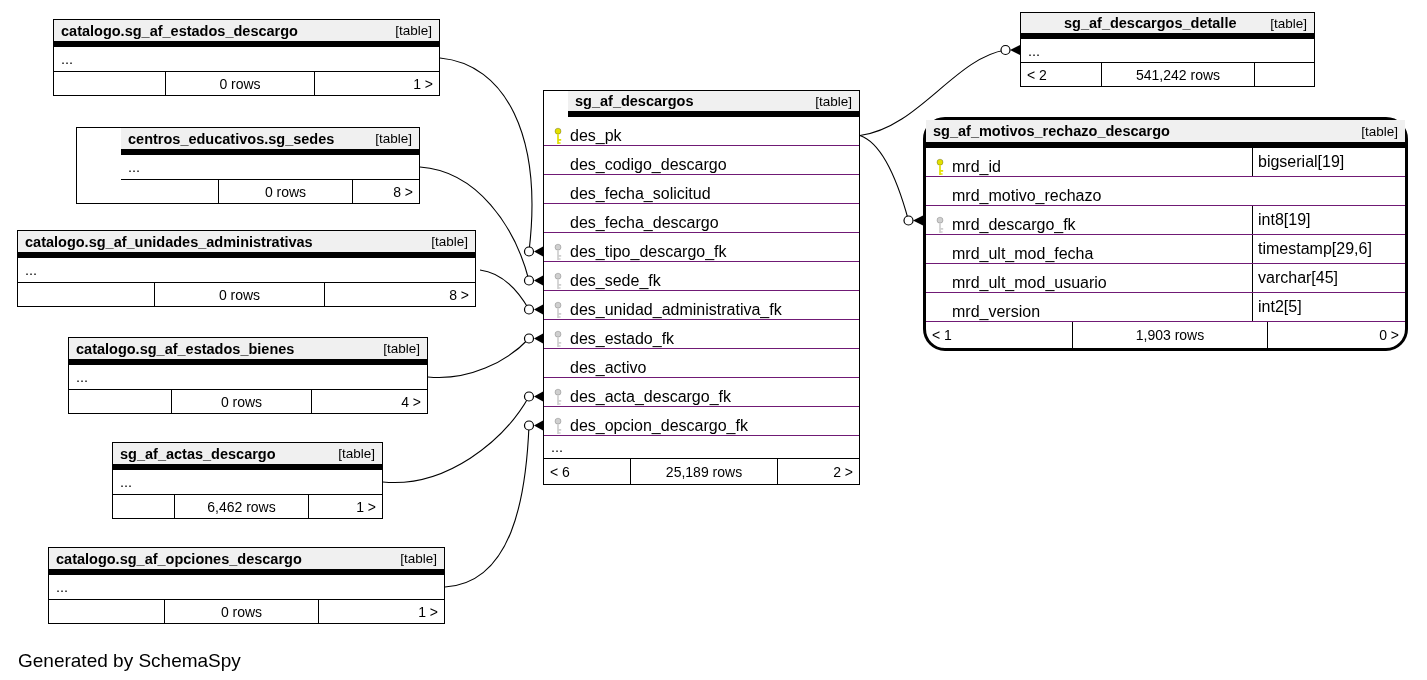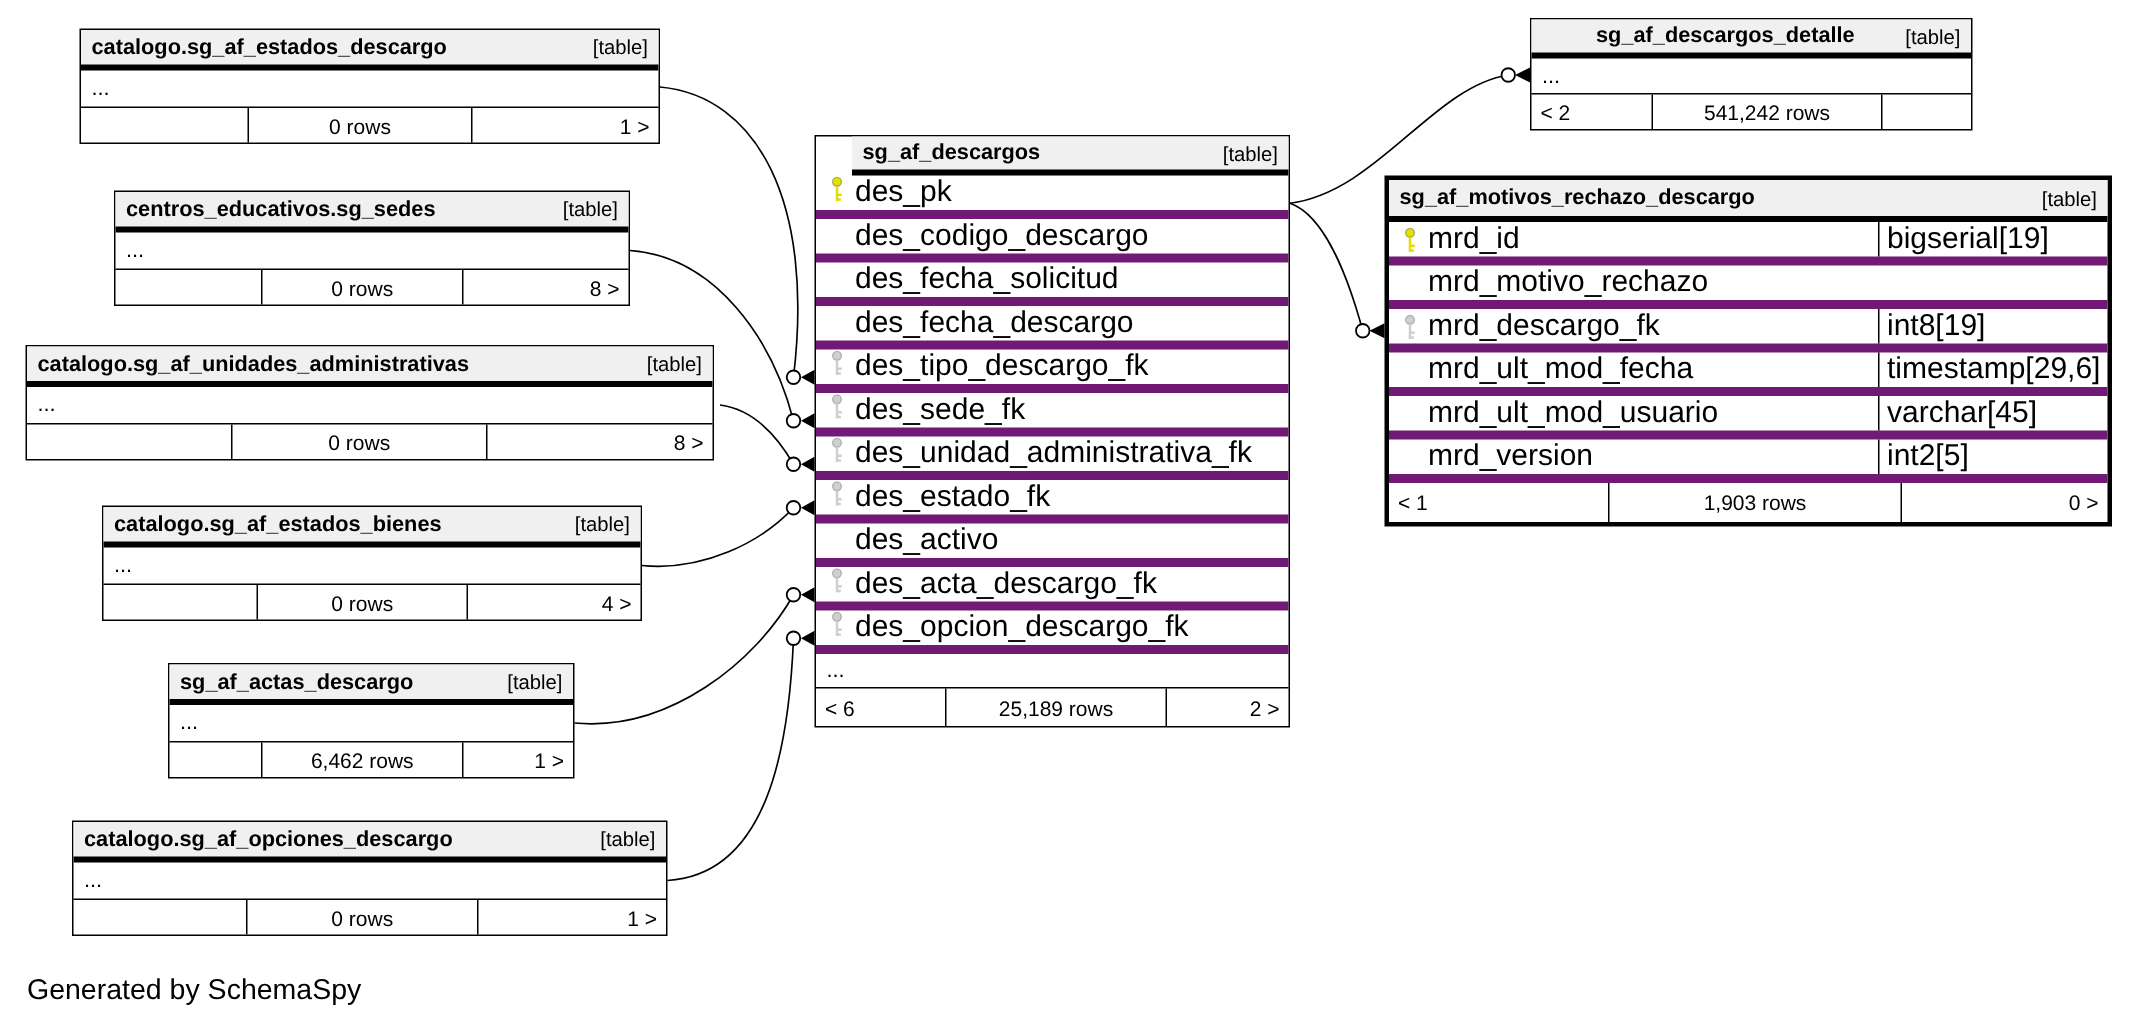--- a/index.html
+++ b/index.html
@@ -2,26 +2,26 @@
 <html><head>
 <meta charset="utf-8">
 <style>
   html,body{margin:0;padding:0;background:#fff;}
   body{position:relative;width:1427px;height:680px;overflow:hidden;
        font-family:"Liberation Sans","DejaVu Sans",sans-serif;color:#000;}
   .edges{position:absolute;left:0;top:0;width:1427px;height:680px;pointer-events:none;z-index:5;}
   .tbl{position:absolute;background:#fff;border:1px solid #000;box-sizing:border-box;z-index:2;}
   .tbl.highlight{border:3px solid #000;}
   .hdr{display:flex;justify-content:space-between;align-items:center;
-       background:#f0f0f0;border-bottom:4px solid #000000;box-sizing:border-box;
+       background:#f0f0f0;border-bottom:6px solid #000000;box-sizing:border-box;
        padding:0 7px;height:27px;font-size:14.5px;}
   .hdr .tname{font-weight:bold;white-space:nowrap;}
   .hdr .badge{font-weight:normal;font-size:13.5px;margin-left:10px;white-space:nowrap;}
-  .row{display:flex;align-items:flex-start;border-bottom:6px solid #701a75;box-sizing:border-box;
-       height:29px;font-size:20px;padding-left:7px;}
+  .row{display:flex;align-items:flex-end;border-bottom:1px solid #701a75;box-sizing:border-box;
+       height:29px;font-size:16px;padding-left:7px;}
   .row:last-of-type{border-bottom:none;}
   .key{display:inline-flex;width:14px;justify-content:center;flex:0 0 14px;}
   .key.pk{color:#e3e000;}
   .key.fk{color:#cfcfcf;}
   .cname{margin-left:5px;white-space:nowrap;}
   .dots{display:flex;align-items:center;border-bottom:1px solid #000;box-sizing:border-box;
         height:25px;font-size:14.5px;padding-left:7px;}
   .ftr{display:grid;height:23px;box-sizing:border-box;font-size:14px;}
   .fc{display:flex;align-items:center;box-sizing:border-box;padding:0 6px;white-space:nowrap;}
   .fc+.fc{border-left:1px solid #000;}
@@ -77,21 +77,21 @@
     <span class="badge">[table]</span>
   </div>
   <div class="dots">...</div>
   <div class="ftr" style="grid-template-columns:111px 149px 1fr;">
     <span class="fc l"></span>
     <span class="fc c">0 rows</span>
     <span class="fc r">1 &gt;</span>
   </div>
 </div>
 
-<div class="tbl" style="left:76px;top:127px;width:344px;">
+<div class="tbl" style="left:76px;top:127px;width:344px;padding-left:44px;">
   <div class="hdr">
     <span class="tname">centros_educativos.sg_sedes</span>
     <span class="badge">[table]</span>
   </div>
   <div class="dots">...</div>
   <div class="ftr" style="grid-template-columns:97px 134px 1fr;">
     <span class="fc l"></span>
     <span class="fc c">0 rows</span>
     <span class="fc r">8 &gt;</span>
   </div>
@@ -247,21 +247,21 @@
     <span class="badge">[table]</span>
   </div>
   <div class="dots" style="height:24px;">...</div>
   <div class="ftr" style="grid-template-columns:80px 153px 1fr;">
     <span class="fc l">&lt; 2</span>
     <span class="fc c">541,242 rows</span>
     <span class="fc r"></span>
   </div>
 </div>
 
-<div class="tbl highlight" style="left:923px;top:117px;width:485px;">
+<div class="tbl highlight" style="left:923px;top:117px;width:485px;border-radius:22px;">
   <div class="hdr" style="height:28px;">
     <span class="tname">sg_af_motivos_rechazo_descargo</span>
     <span class="badge">[table]</span>
   </div>
   <div class="row">
     <span class="namecell">
         <span class="key pk">
           <svg viewBox="0 0 10 18" width="10" height="18">
             <circle cx="5" cy="4.2" r="3" fill="currentColor" stroke="rgba(0,0,0,0.28)" stroke-width="0.9"></circle>
             <path d="M5 7.2 V17 M5 12.8 H8.2 M5 16 H7.6" stroke="currentColor" stroke-width="1.7" fill="none"></path>

